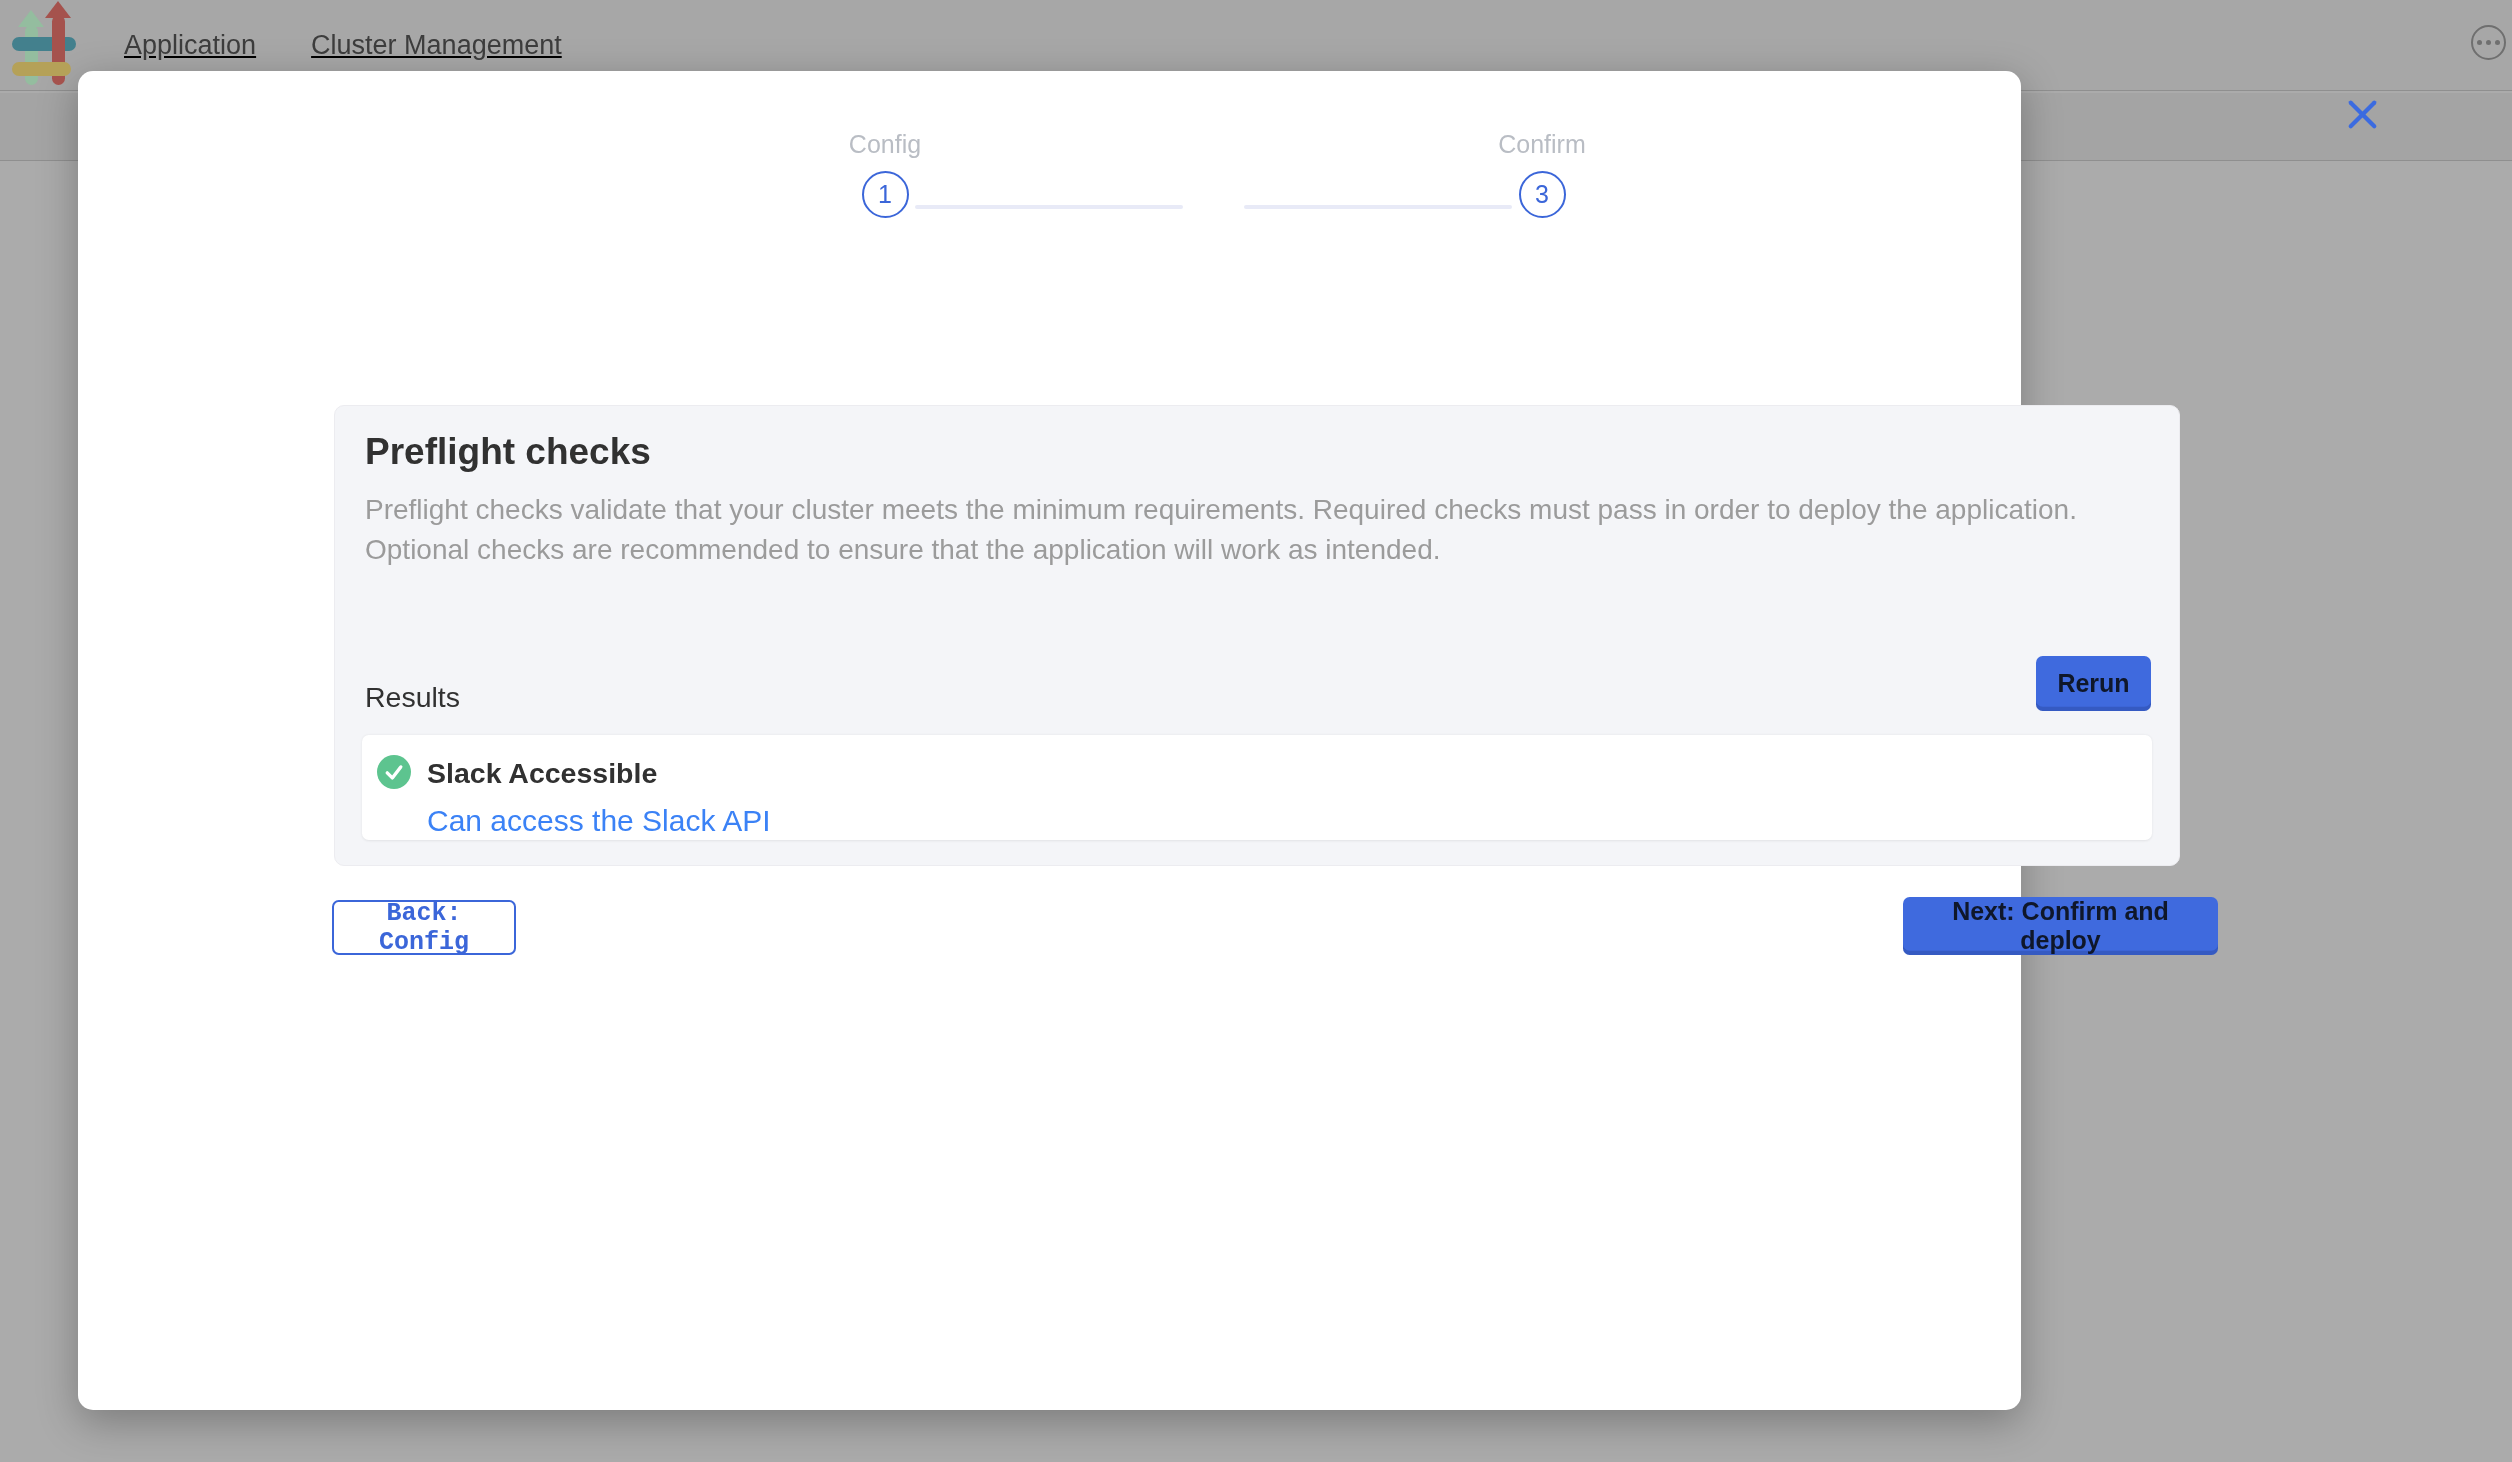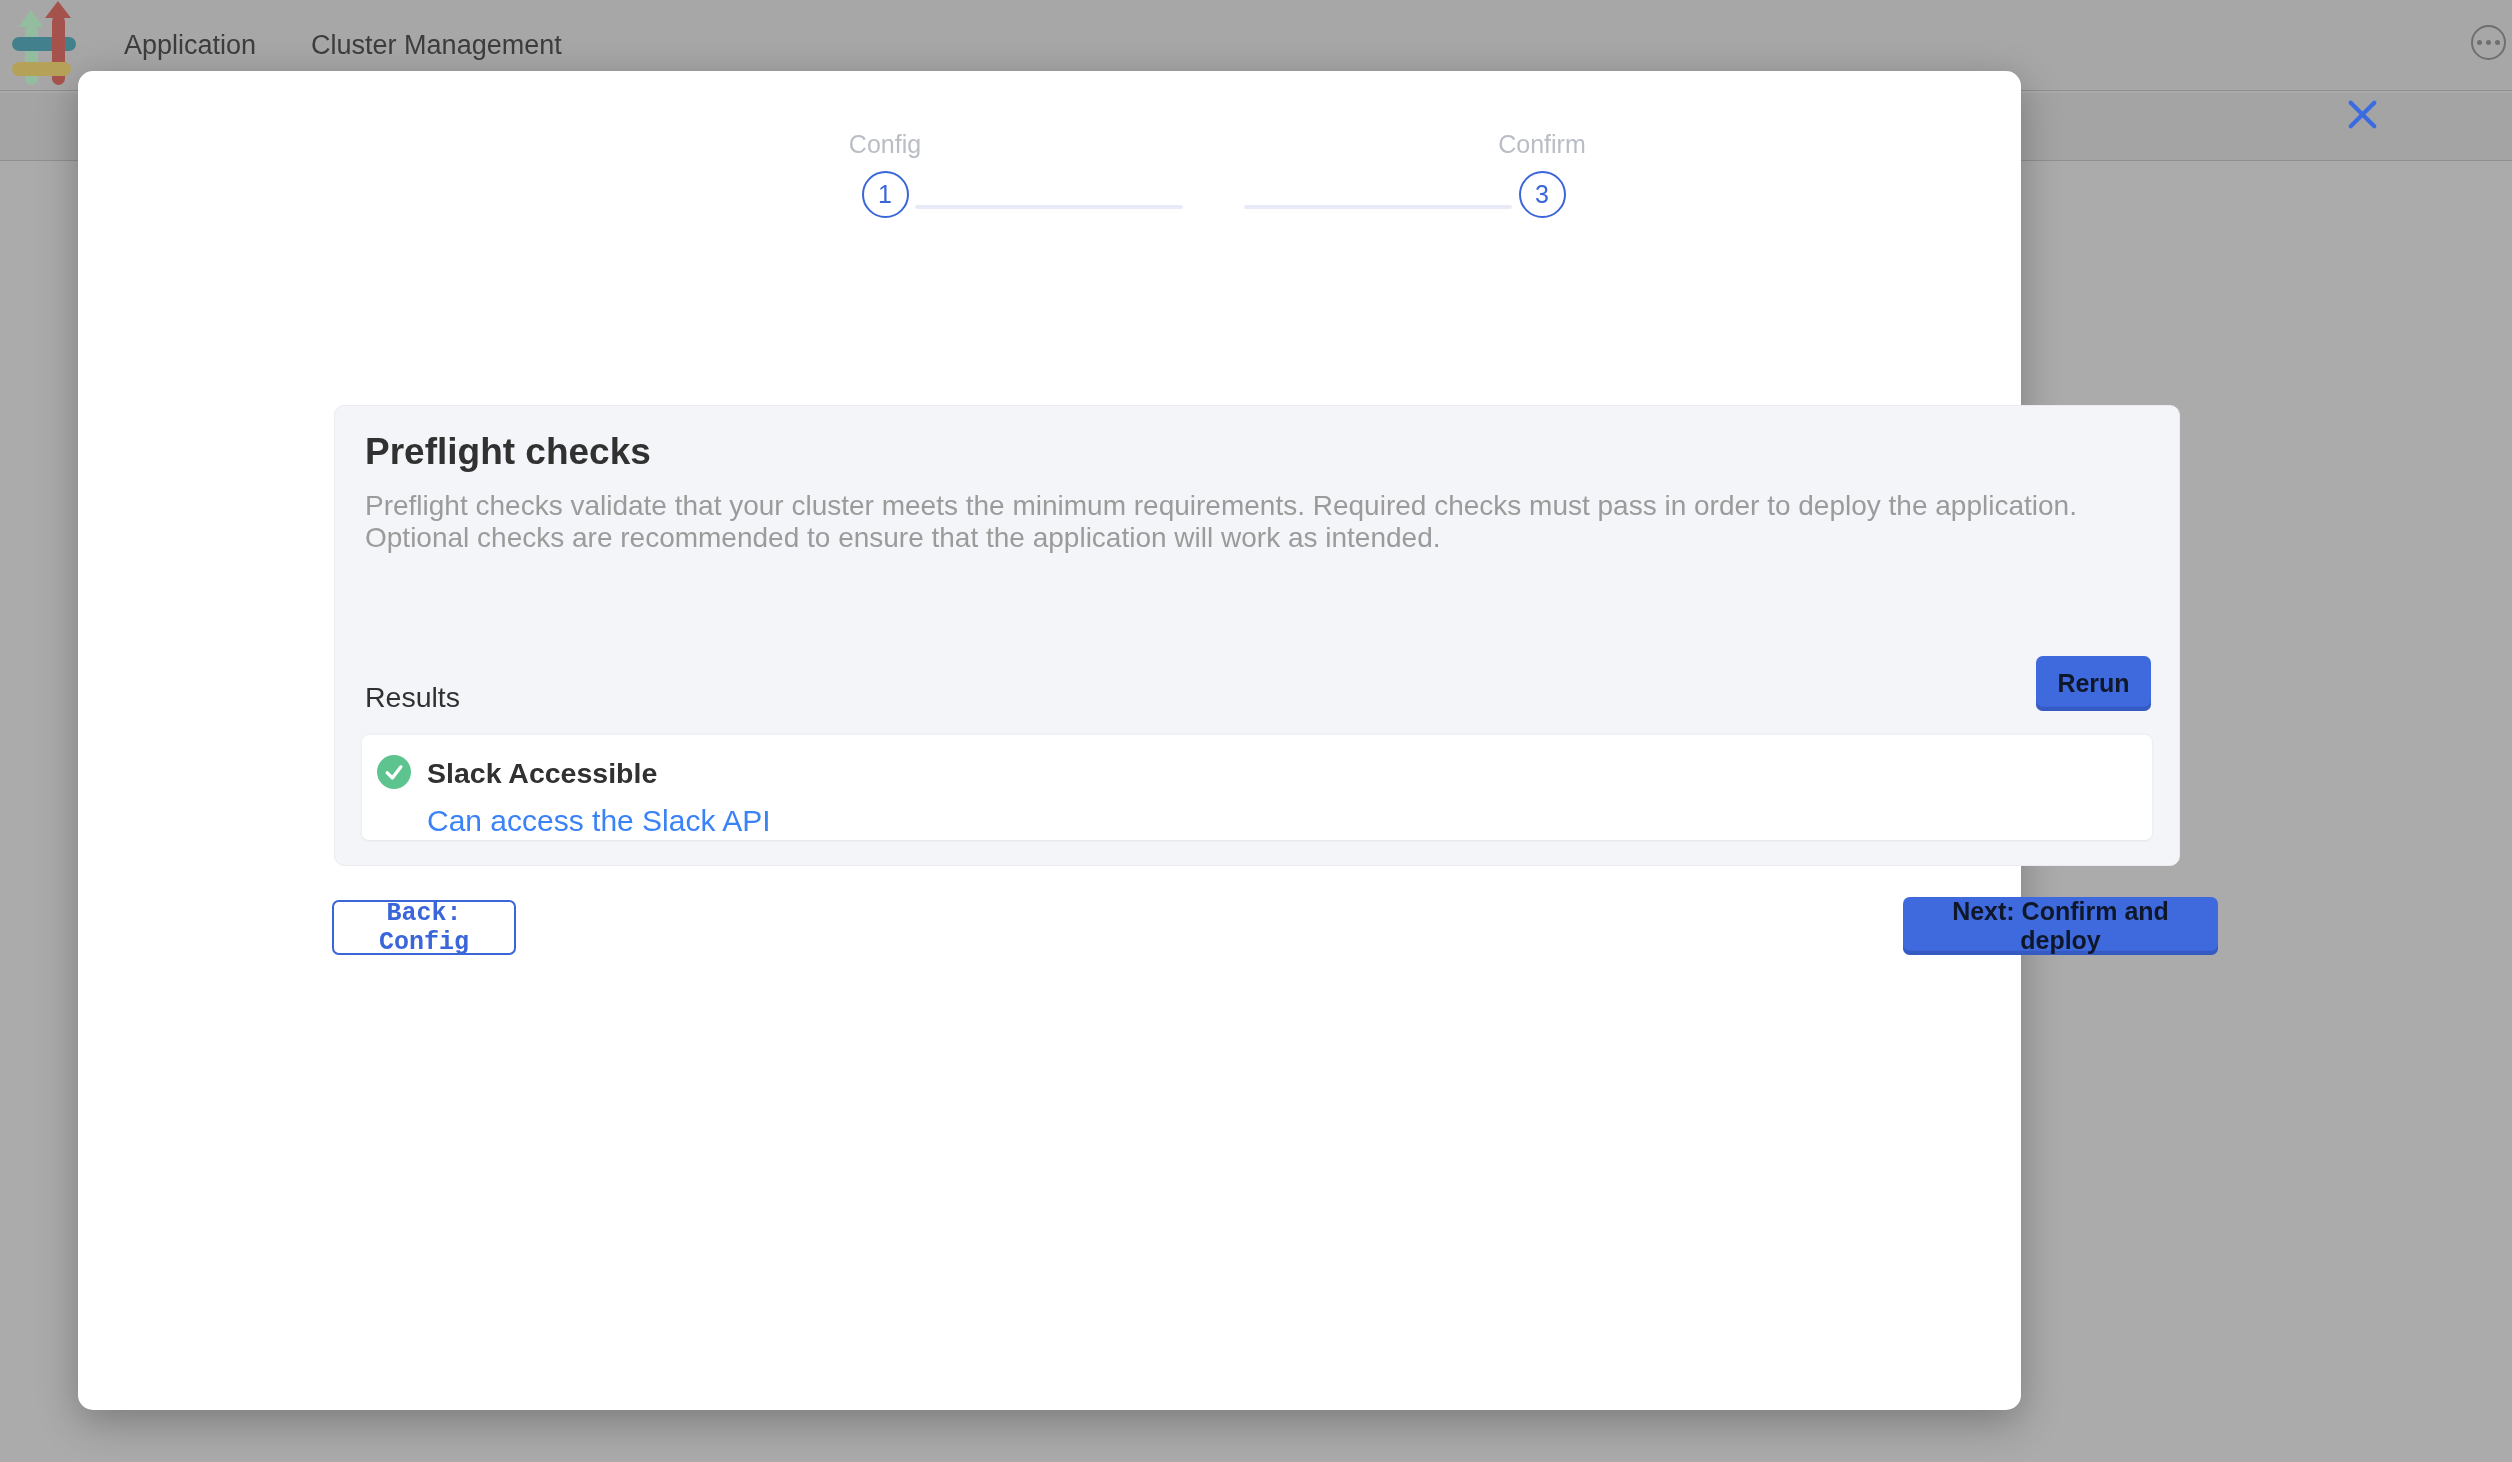--- a/index.html
+++ b/index.html
@@ -19,21 +19,21 @@
   .logo{position:absolute;left:10px;top:6.7px;width:67px;height:84px;}
   .logo div{position:absolute;}
   .arrow-shaft{width:13.4px;border-radius:6.7px;}
   .arrow-head{width:0;height:0;border-left:13.4px solid transparent;border-right:13.4px solid transparent;}
   .green-shaft{left:15px;top:18.4px;height:60px;background:#94bd9f;z-index:1;}
   .green-head{left:8.4px;top:3.4px;border-bottom:17px solid #94bd9f;z-index:1;}
   .teal-bar{left:1.7px;top:30px;width:64px;height:14.3px;border-radius:7.5px;background:#43808d;z-index:2;}
   .red-shaft{left:42px;top:8.4px;height:70px;background:#a5524d;z-index:3;}
   .red-head{left:35px;top:-5.9px;border-bottom:17px solid #a5524d;z-index:3;}
   .gold-bar{left:1.7px;top:55px;width:59px;height:14.3px;border-radius:7.5px;background:#b5a158;z-index:4;}
-  .nav-tabs{position:absolute;left:124px;top:0;height:90px;display:flex;align-items:center;gap:55px;}
+  .nav-tabs{position:absolute;left:124px;top:0;height:90px;display:flex;align-items:center;gap:55px;text-decoration:underline;}
   .nav-tab{font-size:27px;color:#3d3d3d;cursor:pointer;white-space:nowrap;}
   .menu-btn{
     position:absolute;left:2471px;top:25px;width:35px;height:35px;border-radius:50%;
     border:2.5px solid #6f6f6f;box-sizing:border-box;
     display:flex;align-items:center;justify-content:center;gap:4.2px;
   }
   .menu-btn i{display:block;width:5px;height:5px;border-radius:50%;background:#6f6f6f;}
   .subheader{
     position:absolute;top:93px;left:0;width:100%;height:68px;
     background:#a4a4a4;border-bottom:1.7px solid #8f8f8f;box-sizing:border-box;
@@ -64,21 +64,21 @@
   .conn-1{left:837px;width:268px;}
   .conn-2{left:1166px;width:268px;}
   
   .panel{
     position:absolute;left:256px;top:334px;width:1846px;height:461px;
     background:#f4f5f8;border:0.8px solid #ececf0;border-radius:10px;box-sizing:border-box;
   }
   .panel-title{position:absolute;left:30px;top:25px;font-size:37px;font-weight:bold;color:#313131;}
   .panel-desc{
     position:absolute;left:30px;top:84px;width:1744px;
-    font-size:28px;line-height:32px;color:#9b9b9b;
+    font-size:28px;line-height:40px;color:#9b9b9b;
   }
   .results-label{position:absolute;left:30px;top:275px;font-size:28.5px;font-weight:normal;color:#313131;}
   .btn-blue{
     background:#3f6ade;color:#0f172a;font-weight:bold;font-size:25px;
     border:none;border-radius:6.7px;cursor:pointer;
     box-shadow:inset 0 -4.2px 0 rgba(22,44,110,0.25);
     font-family:"Liberation Sans", sans-serif;
     display:flex;align-items:center;justify-content:center;box-sizing:border-box;
   }
   .rerun-btn{position:absolute;left:1701px;top:250px;width:115px;height:55px;}

